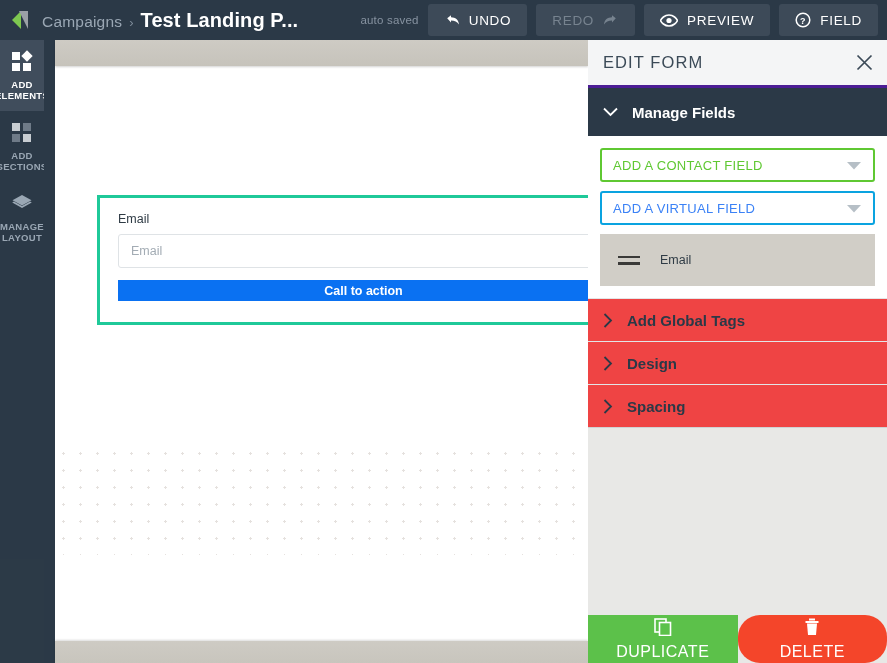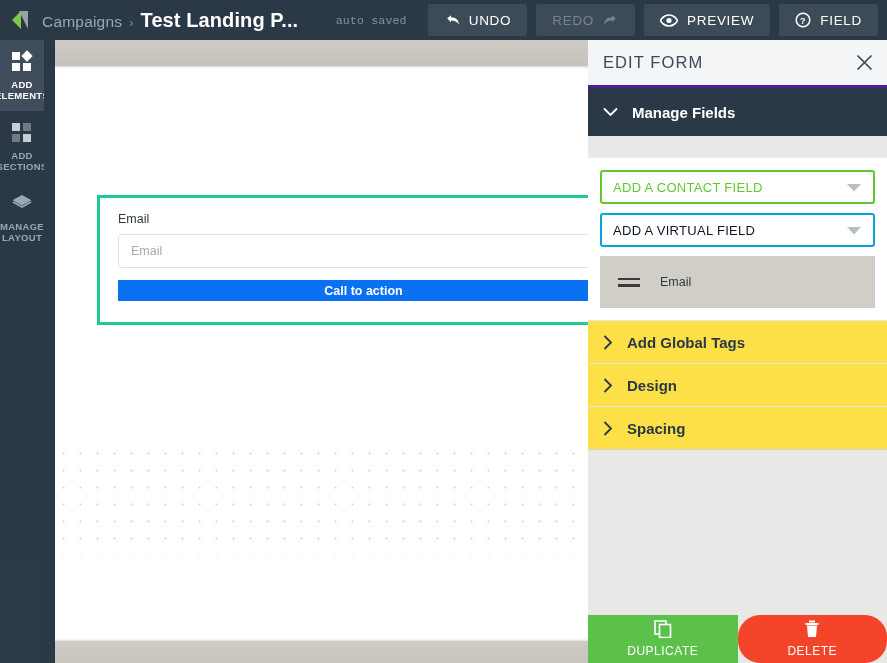--- a/index.html
+++ b/index.html
@@ -27,21 +27,21 @@
     position: absolute; left: 9px; top: 1px;
     width: 0; height: 0;
     border-right: 9px solid #9aa0a6; border-top: 0 solid transparent; border-bottom: 18px solid transparent;
   }
   .breadcrumb { display: flex; align-items: baseline; margin-left: 2px; }
   .bc-parent { color: #9aa7b4; font-size: 15.5px; letter-spacing: .2px; cursor: pointer; }
   .bc-sep { color: #7d8b99; font-size: 13px; margin: 0 7px; }
   .bc-current { color: #ffffff; font-size: 20px; font-weight: bold; letter-spacing: .1px; }
 
   .topbar-right { margin-left: auto; display: flex; align-items: center; padding-right: 9px; }
-  .autosaved { color: #8793a1; font-size: 11.5px; margin-right: 12px; letter-spacing: .2px; font-family: Liberation Mono, monospace; }
+  .autosaved { color: #8793a1; font-size: 11.5px; letter-spacing: .2px; }
   .tbtn {
     height: 32px; border-radius: 3px; display: flex; align-items: center; justify-content: center;
     padding: 0 16px; margin-left: 9px; background: #3d4a58; color: #ffffff;
     font-size: 13.5px; letter-spacing: .7px; cursor: pointer; user-select: none;
   }
   .tbtn.disabled { color: #77838f; cursor: default; }
   .tbtn svg { display: block; }
   .tbtn .ic-left { margin-right: 9px; }
   .tbtn .ic-right { margin-left: 9px; }
 
@@ -132,52 +132,52 @@
   .panel-title h1 { font-size: 16.5px; color: #3b4a57; font-weight: normal; letter-spacing: 1.1px; }
   .panel-close { margin-left: auto; cursor: pointer; color: #3b4a57; display: flex; }
 
   .accordion-open-head {
     height: 48px; background: #2b3947; display: flex; align-items: center;
     padding: 0 15px; cursor: pointer;
   }
   .accordion-open-head .chev { margin-right: 14px; color: #ffffff; display: flex; }
   .accordion-open-head span.t { color: #ffffff; font-size: 15px; font-weight: bold; }
 
-  .panel-body { background: #ffffff; margin-top: 22px; }
+  .panel-body { background: #ffffff; }
   .sel-wrap { padding: 12px 12px 0 12px; }
   .sel {
     height: 34px; border-radius: 3px; display: flex; align-items: center;
     padding: 0 11px; font-size: 13px; letter-spacing: .3px; cursor: pointer;
     background: #ffffff; margin-bottom: 9px;
   }
   .sel.green { border: 2px solid #5fc832; color: #5fc832; }
-  .sel.blue  { border: 2px solid #0aa3e0; color: #0f172a; gap: 24px; }
+  .sel.blue  { border: 2px solid #0aa3e0; color: #3b82f6; gap: 24px; }
   .sel .caret { margin-left: auto; }
 
   .field-row {
     margin: 0 12px 12px 12px; height: 52px; background: #d1cec7;
     display: flex; align-items: center; padding: 0 18px; cursor: pointer;
   }
   .field-row .handle { width: 22px; display: flex; flex-direction: column; gap: 4px; margin-right: 20px; }
   .field-row .handle i { display: block; height: 2.5px; background: #3a3a38; }
   .field-row .fname { font-size: 12.5px; color: #2f3b45; }
 
   .acc-row {
-    height: 43px; background: #fde047; border-top: 1px solid #e3e5e7;
+    height: 43px; background: #ef4444; border-top: 1px solid #e3e5e7;
     display: flex; align-items: center; padding: 0 15px; cursor: pointer;
   }
   .acc-row .chev { margin-right: 14px; color: #2b3947; display: flex; }
   .acc-row .t { font-size: 15px; font-weight: bold; color: #2b3947; }
 
   .panel-filler { flex: 1; background: #e8e8e6; border-top: 1px solid #cfd2d4; }
 
   .panel-actions { height: 48px; display: flex; }
   .pa {
     flex: 1; display: flex; flex-direction: column; align-items: center; justify-content: center;
-    color: #ffffff; font-size: 12px; letter-spacing: .5px; cursor: pointer; user-select: none;
+    color: #ffffff; font-size: 16px; letter-spacing: .5px; cursor: pointer; user-select: none;
   }
   .pa .lbl { margin-top: 3px; }
   .pa.dup { background: #5cc14a; }
   .pa.del { background: #f4452a; border-radius: 22px; }
 </style>
 </head>
 <body>
 
 <div class="app">
 

